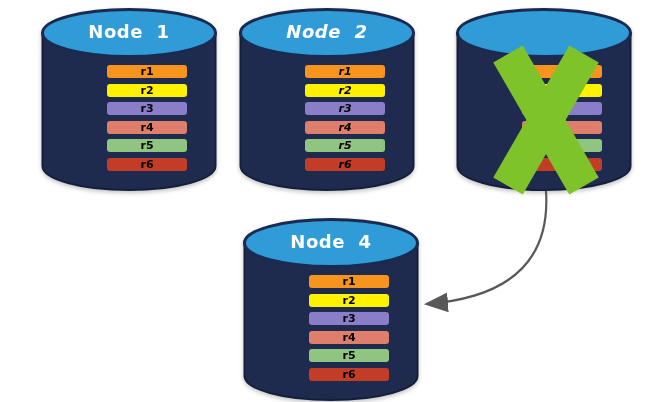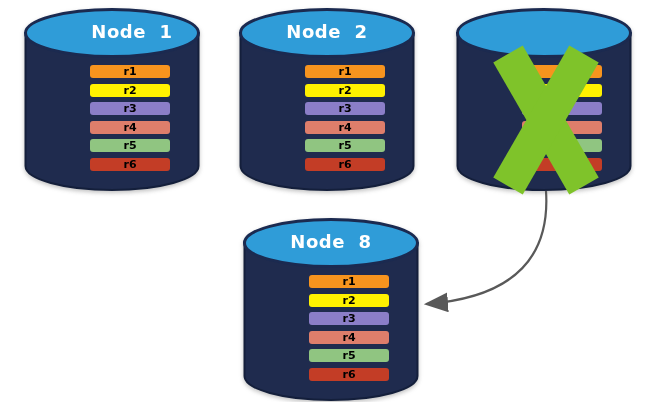--- a/index.html
+++ b/index.html
@@ -89,37 +89,37 @@
   }
   .arrow-head {
     fill: var(--arrow, #595959);
   }
 </style>
 </head>
 <body>
 
 <div class="canvas">
 
-  <div class="node" style="left:23px; top:8px;padding-left:40px;">
+  <div class="node" style="left:40px; top:8px;">
     <svg class="cyl" width="178" height="192" viewBox="0 0 178 192">
       <path class="cyl-body" d="M2.5,25 L2.5,158 A86.5,24 0 0 0 175.5,158 L175.5,25 Z"></path>
       <ellipse class="cyl-top" cx="89" cy="25" rx="86.5" ry="23.5"></ellipse>
     </svg>
     <div class="node-title">Node 1</div>
     <div class="rows">
       <div class="row" style="background: rgb(247, 148, 30);">r1</div>
       <div class="row" style="background: rgb(255, 241, 0);">r2</div>
       <div class="row" style="background: rgb(139, 126, 200);">r3</div>
       <div class="row" style="background: rgb(222, 126, 107);">r4</div>
       <div class="row" style="background: rgb(144, 197, 129);">r5</div>
       <div class="row" style="background: rgb(195, 61, 38);">r6</div>
     </div>
   </div>
 
-  <div class="node" style="left:238px; top:8px;">
+  <div class="node" style="left:238px; top:8px;font-style:italic;">
     <svg class="cyl" width="178" height="192" viewBox="0 0 178 192">
       <path class="cyl-body" d="M2.5,25 L2.5,158 A86.5,24 0 0 0 175.5,158 L175.5,25 Z"></path>
       <ellipse class="cyl-top" cx="89" cy="25" rx="86.5" ry="23.5"></ellipse>
     </svg>
     <div class="node-title">Node 2</div>
     <div class="rows">
       <div class="row" style="background: rgb(247, 148, 30);">r1</div>
       <div class="row" style="background: rgb(255, 241, 0);">r2</div>
       <div class="row" style="background: rgb(139, 126, 200);">r3</div>
       <div class="row" style="background: rgb(222, 126, 107);">r4</div>
@@ -145,21 +145,21 @@
       <line class="x-line" x1="53" y1="46" x2="129" y2="178"></line>
       <line class="x-line" x1="129" y1="46" x2="53" y2="178"></line>
     </svg>
   </div>
 
   <div class="node" style="left:242px; top:218px;">
     <svg class="cyl" width="178" height="192" viewBox="0 0 178 192">
       <path class="cyl-body" d="M2.5,25 L2.5,158 A86.5,24 0 0 0 175.5,158 L175.5,25 Z"></path>
       <ellipse class="cyl-top" cx="89" cy="25" rx="86.5" ry="23.5"></ellipse>
     </svg>
-    <div class="node-title">Node 8</div>
+    <div class="node-title">Node 4</div>
     <div class="rows">
       <div class="row" style="background: rgb(247, 148, 30);">r1</div>
       <div class="row" style="background: rgb(255, 241, 0);">r2</div>
       <div class="row" style="background: rgb(139, 126, 200);">r3</div>
       <div class="row" style="background: rgb(222, 126, 107);">r4</div>
       <div class="row" style="background: rgb(144, 197, 129);">r5</div>
       <div class="row" style="background: rgb(195, 61, 38);">r6</div>
     </div>
   </div>
 

